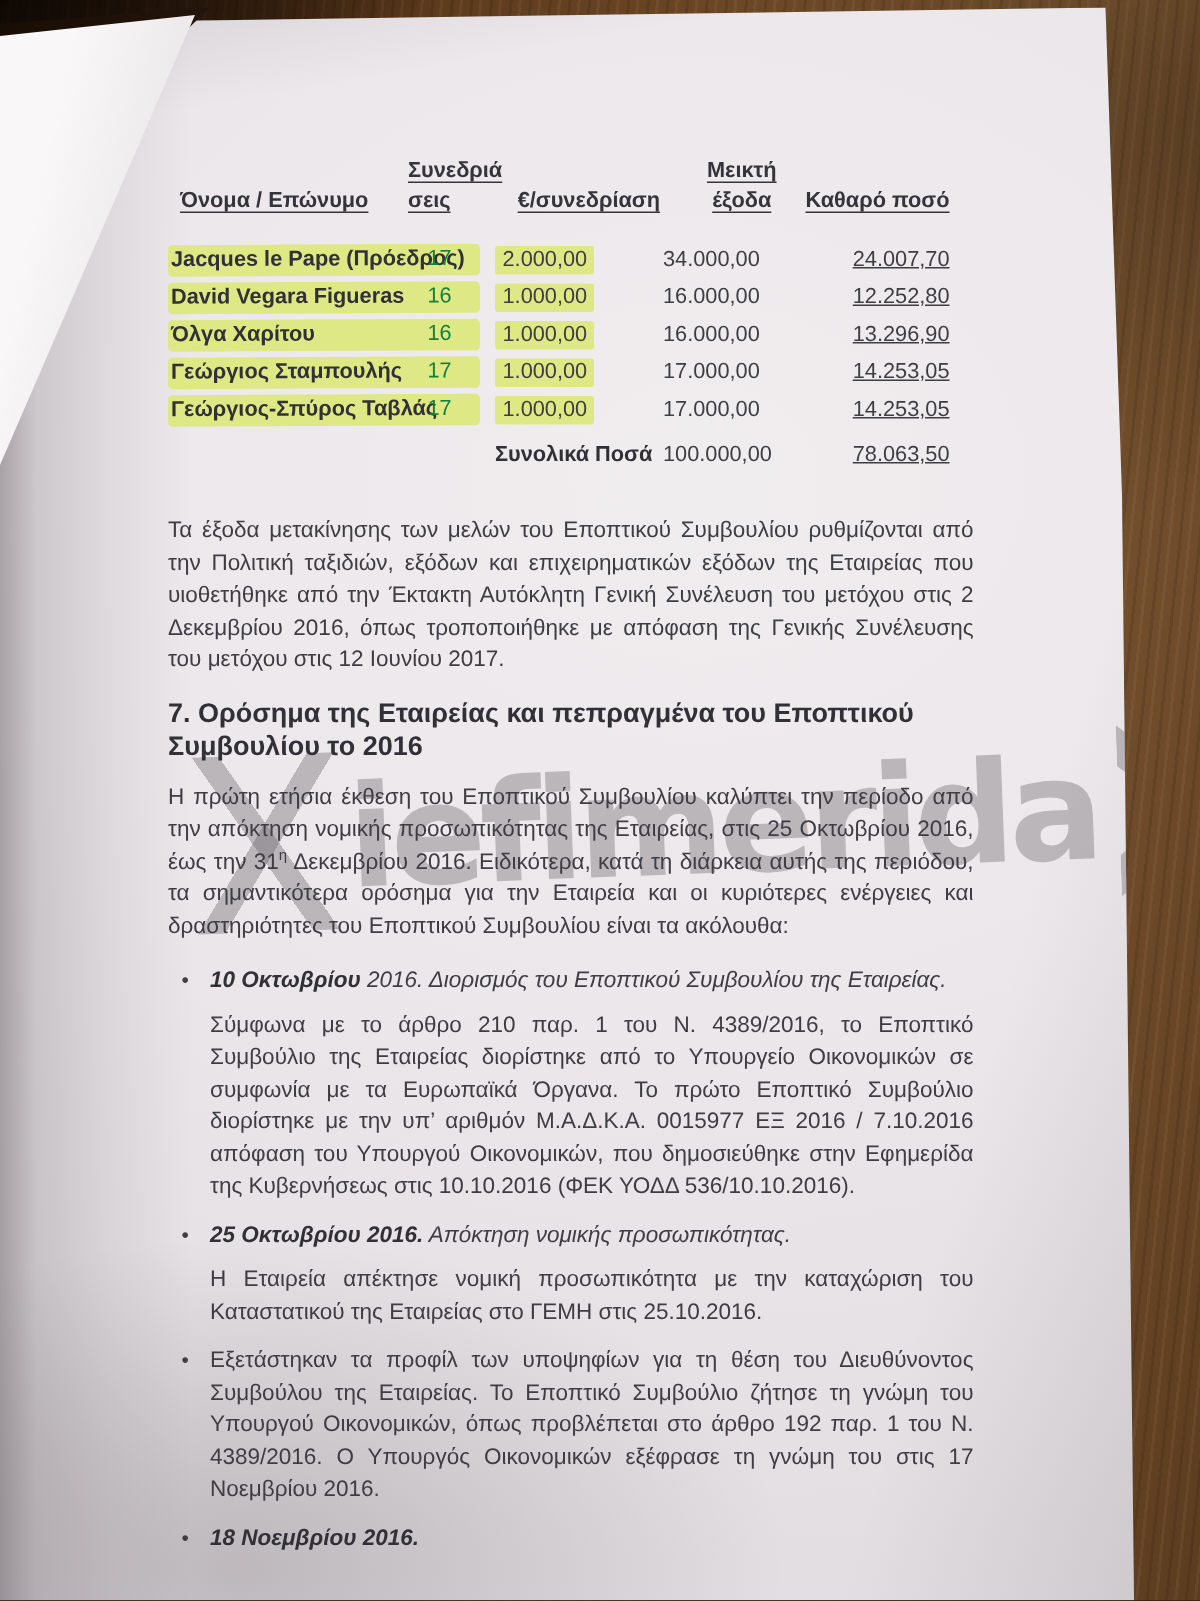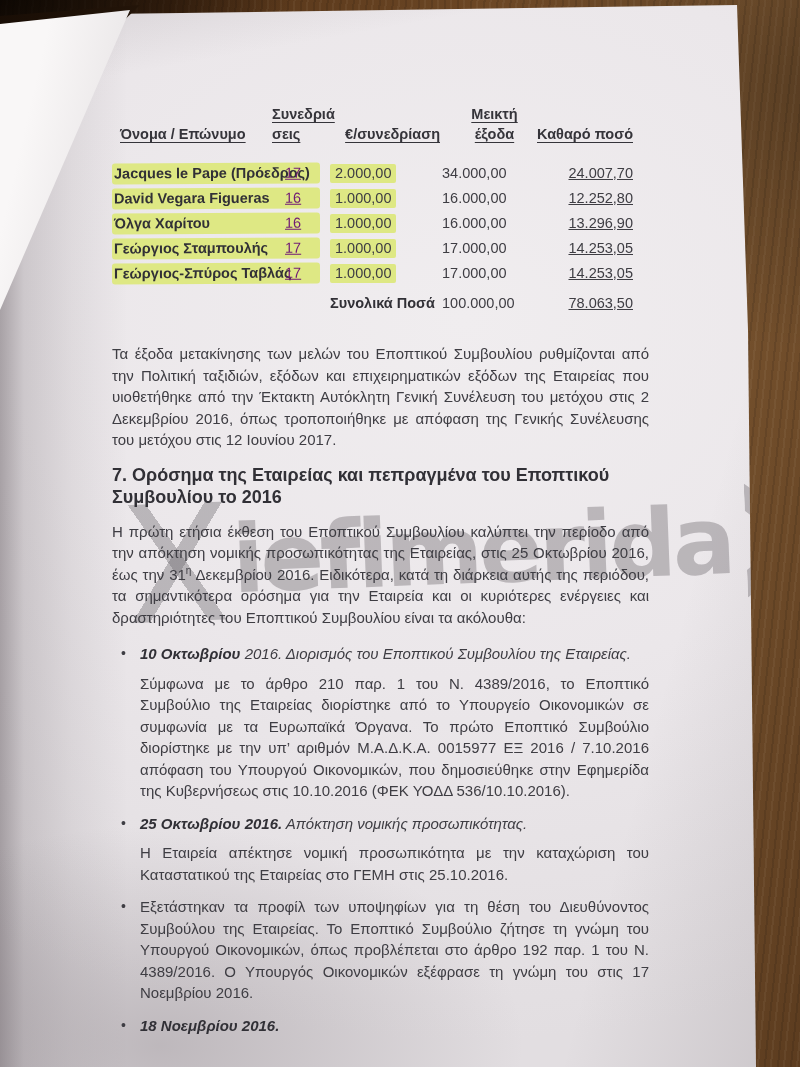--- a/index.html
+++ b/index.html
@@ -75,21 +75,21 @@
   .h-net{text-align:left;padding-right:14px;}
 
   .t-rows{margin-top:17px;}
   .t-row{display:grid;grid-template-columns:160px 58px 112px 95px 112px;height:25px;align-items:center;font-size:14.5px;}
   .band{
     grid-column:1/3;display:grid;grid-template-columns:160px 50px;align-items:center;
     background:var(--hl,#dee884);border-radius:3px;height:21px;margin-right:10px;
     transform:rotate(-.25deg);
   }
   .cell-name{font-weight:700;color:#313036;padding-left:2px;white-space:nowrap;}
-  .cell-sess{padding-left:13px;color:#701a75;text-decoration:underline;}
+  .cell-sess{padding-left:13px;color:#15803d;}
   .cell-per{text-align:left;padding-right:4px;}
   .money-hl{background:var(--hl,#dee884);border-radius:2px;padding:1px 5px 2px;}
   .cell-gross{text-align:left;padding-right:16px;}
   .cell-net{text-align:right;padding-right:16px;text-decoration:underline;}
 
   .t-total{display:grid;grid-template-columns:160px 58px 112px 95px 112px;margin-top:6px;height:24px;align-items:center;font-size:14.5px;}
   .total-label{grid-column:3;text-align:left;font-weight:700;color:#313036;padding-right:4px;}
 
   
   .para{margin:0;text-align:justify;}

